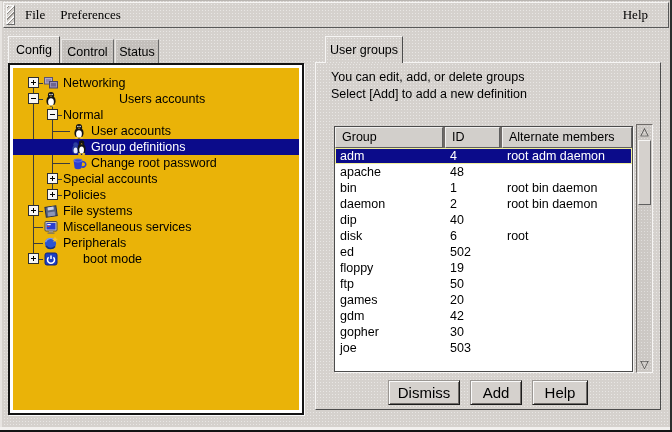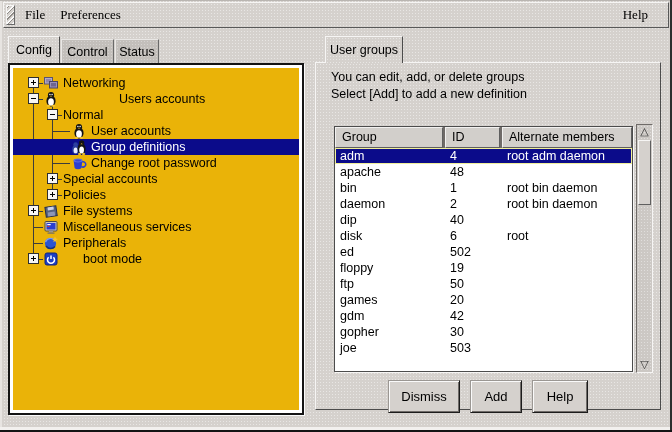--- a/index.html
+++ b/index.html
@@ -118,21 +118,21 @@
   }
   .sarrow.up { top:0; }
   .sarrow.down { bottom:1px; }
   .sthumb {
     position:absolute; left:1px; top:15px; width:13px; height:65px;
     background:#d5d1cd; border:1px solid; border-color:#f6f5f4 #5f5f5f #5f5f5f #f6f5f4;
   }
   
   .btnrow { position:absolute; left:0; right:0; top:317px; display:flex; justify-content:center; gap:10px; }
   .btn {
-    height:33px; font-size:13px; font-family:"Liberation Sans",sans-serif;
+    height:25px; font-size:15px; font-family:"Liberation Sans",sans-serif;
     background:#d5d1cd; color:#000;
     border:1px solid; border-color:#9b9793 #1c1c1c #1c1c1c #9b9793;
     box-shadow:inset 1px 1px 0 #fafafa, inset -1px -1px 0 #6f6b68;
     display:flex; align-items:center; justify-content:center;
   }
   .btn.w-dismiss { width:72px; }
   .btn.w-add { width:52px; }
   .btn.w-help { width:56px; }
 </style>
 </head>

